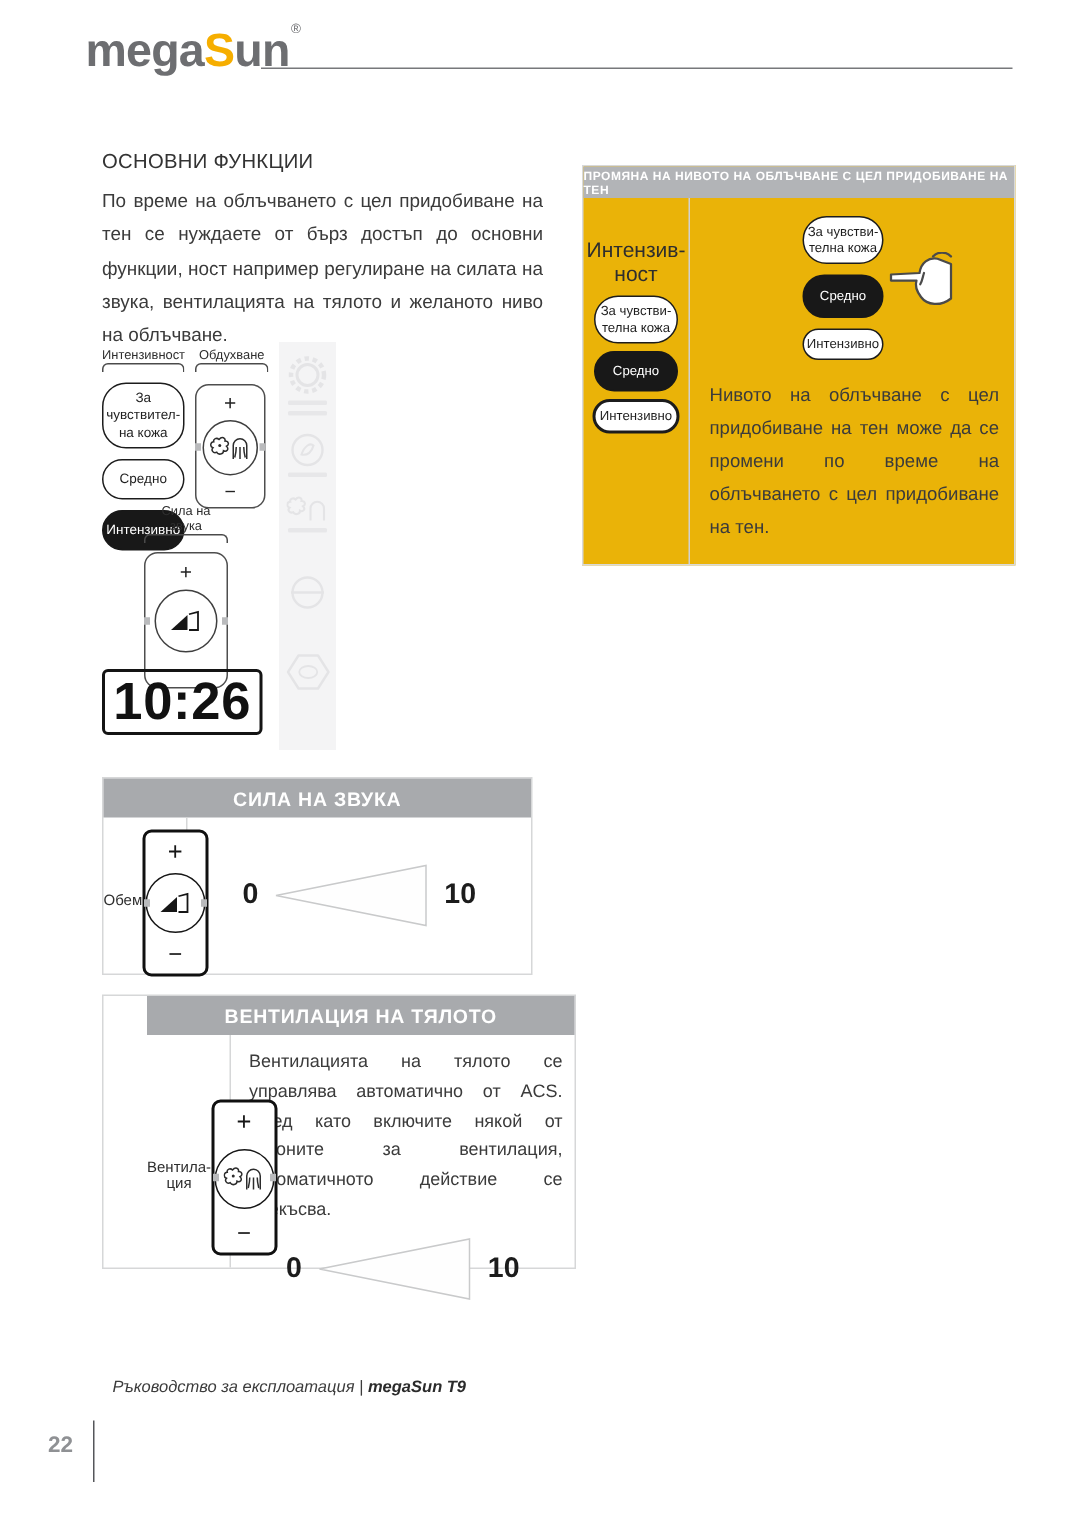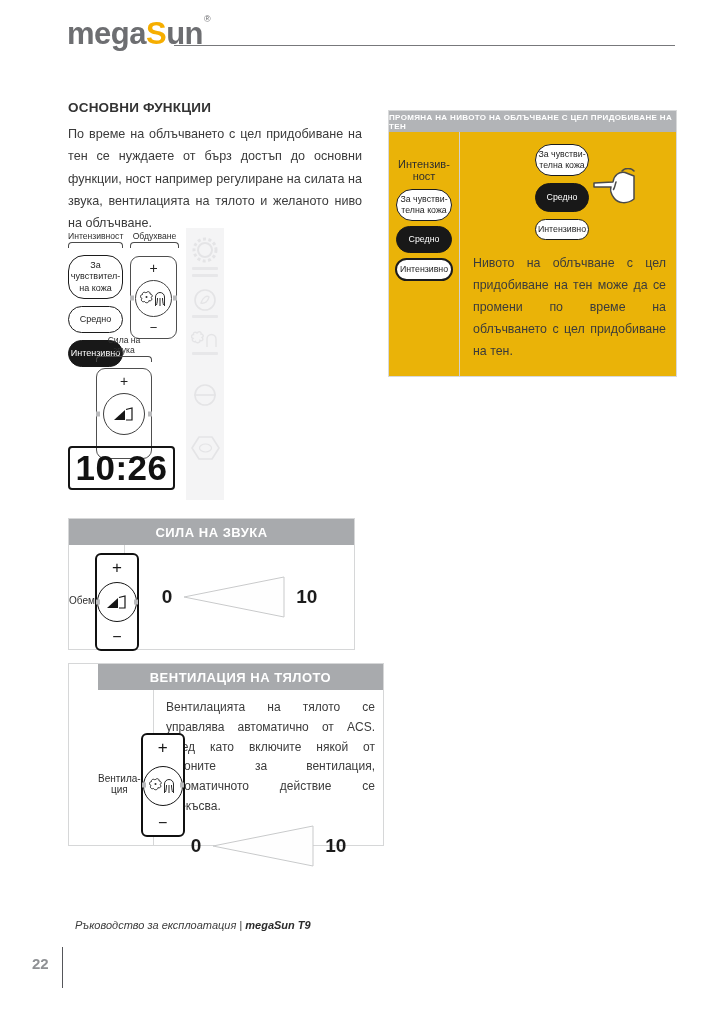--- a/index.html
+++ b/index.html
@@ -1,44 +1,44 @@
 <!DOCTYPE html>
 <html><head>
 <meta charset="utf-8">
 <style>
   html,body{margin:0;padding:0;background:#fff;}
   .page{position:relative;width:724px;height:1024px;background:#fff;overflow:hidden;
         font-family:"Liberation Sans", sans-serif;color:#3b3b3b;}
 
   
-  .logo{position:absolute;left:67px;top:16px;font-size:31px;font-weight:700;letter-spacing:-0.5px;color:#6d6e71;}
+  .logo{position:absolute;left:57px;top:16px;font-size:31px;font-weight:700;letter-spacing:-0.5px;color:#6d6e71;}
   .logo .accent{color:#f6ae00;}
   .logo .reg{font-size:9px;font-weight:400;vertical-align:top;position:relative;top:-2px;left:1px;}
   .head-rule{position:absolute;left:174px;top:45px;width:501px;height:1px;background:#77787b;}
 
   
   .intro{position:absolute;left:68px;top:100px;width:294px;}
-  .intro h1{margin:0 0 8px;font-size:13.5px;font-weight:700;color:#333;letter-spacing:.2px;}
+  .intro h1{margin:0 0 8px;font-size:13.5px;font-weight:400;color:#333;letter-spacing:.2px;}
   .intro p{margin:0;font-size:12.6px;line-height:22.3px;text-align:justify;}
 
   .multiline{white-space:pre-line;}
 
   
   .btn{border:1.8px solid #1c1c1c;border-radius:16px;background:#fff;color:#1e1e1e;
        font-size:8.8px;line-height:1.25;text-align:center;padding:4px 1px;white-space:pre-line;}
   .btn.black{background:#181818;color:#fff;border-color:#181818;}
   .btn.thick{border-width:2.2px;}
 
   
   .tan-panel{position:absolute;left:388px;top:110px;width:287px;border:1px solid #d8d9da;background:#eab308;}
   .tp-header{height:21px;background:#b2b4b7;color:#fff;font-size:8px;font-weight:700;letter-spacing:.35px;
              display:flex;align-items:center;justify-content:center;}
   .tp-body{display:flex;min-height:188px;}
   .tp-side{width:64px;border-right:1px solid #d0d1d2;padding:26px 3px 10px;display:flex;flex-direction:column;align-items:center;}
-  .tp-side-label{font-size:11px;text-align:center;margin-bottom:7px;color:#2e2e2e;}
+  .tp-side-label{font-size:14px;text-align:center;margin-bottom:7px;color:#2e2e2e;}
   .tp-side .btn{width:52px;margin-bottom:5px;}
   .tp-side .btn.black{padding:7px 1px;}
   .tp-content{flex:1;position:relative;padding:6px 8px 8px 13px;}
   .tp-stack{width:54px;margin:6px 0 0 62px;display:flex;flex-direction:column;gap:7px;position:relative;}
   .tp-stack .btn.black{padding:8px 1px;}
   .hand{position:absolute;left:57px;top:24px;}
   .tp-text{margin:12px 2px 6px 0;font-size:12.4px;line-height:22px;text-align:justify;}
 
   
   .diagram{position:absolute;left:68px;top:231px;width:162px;}

